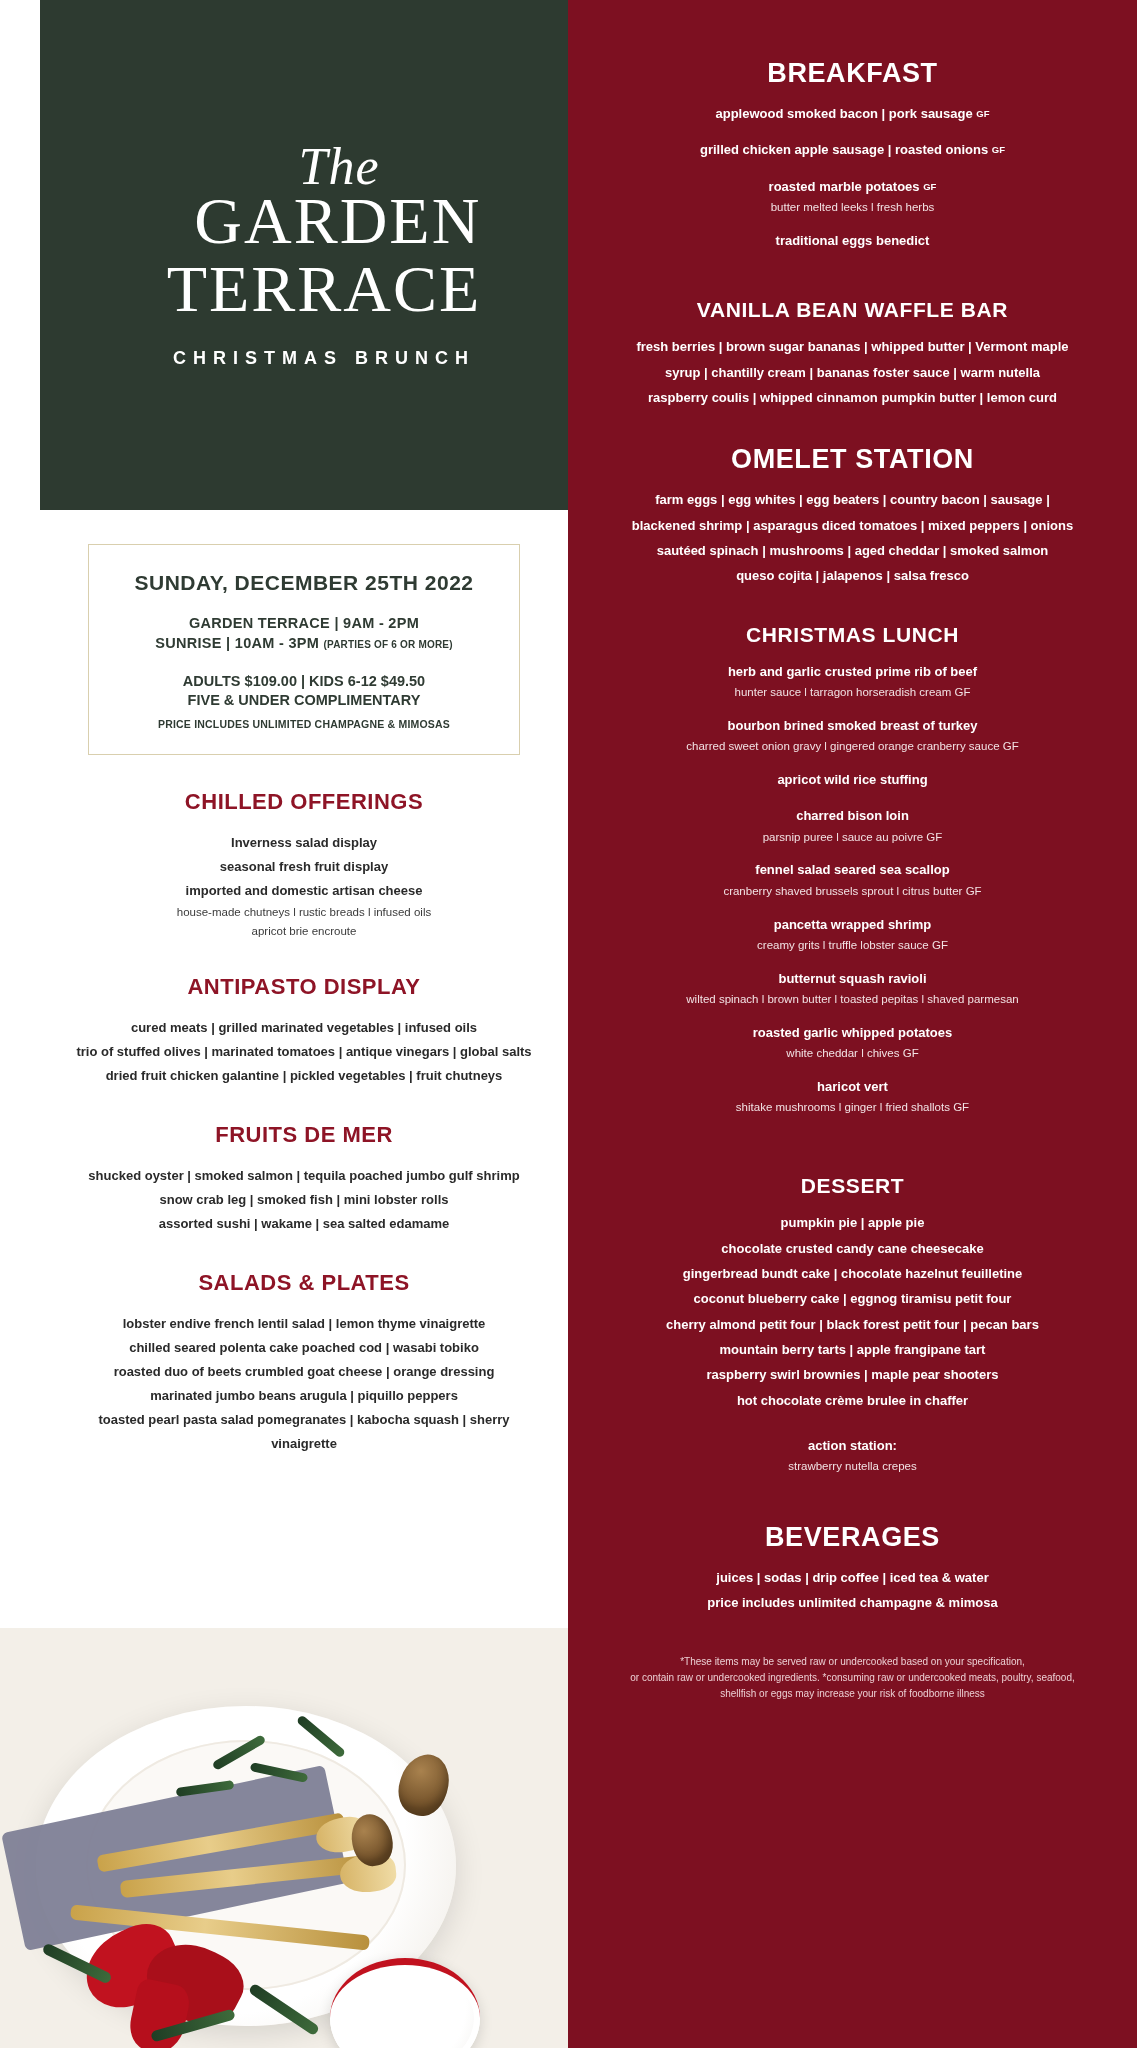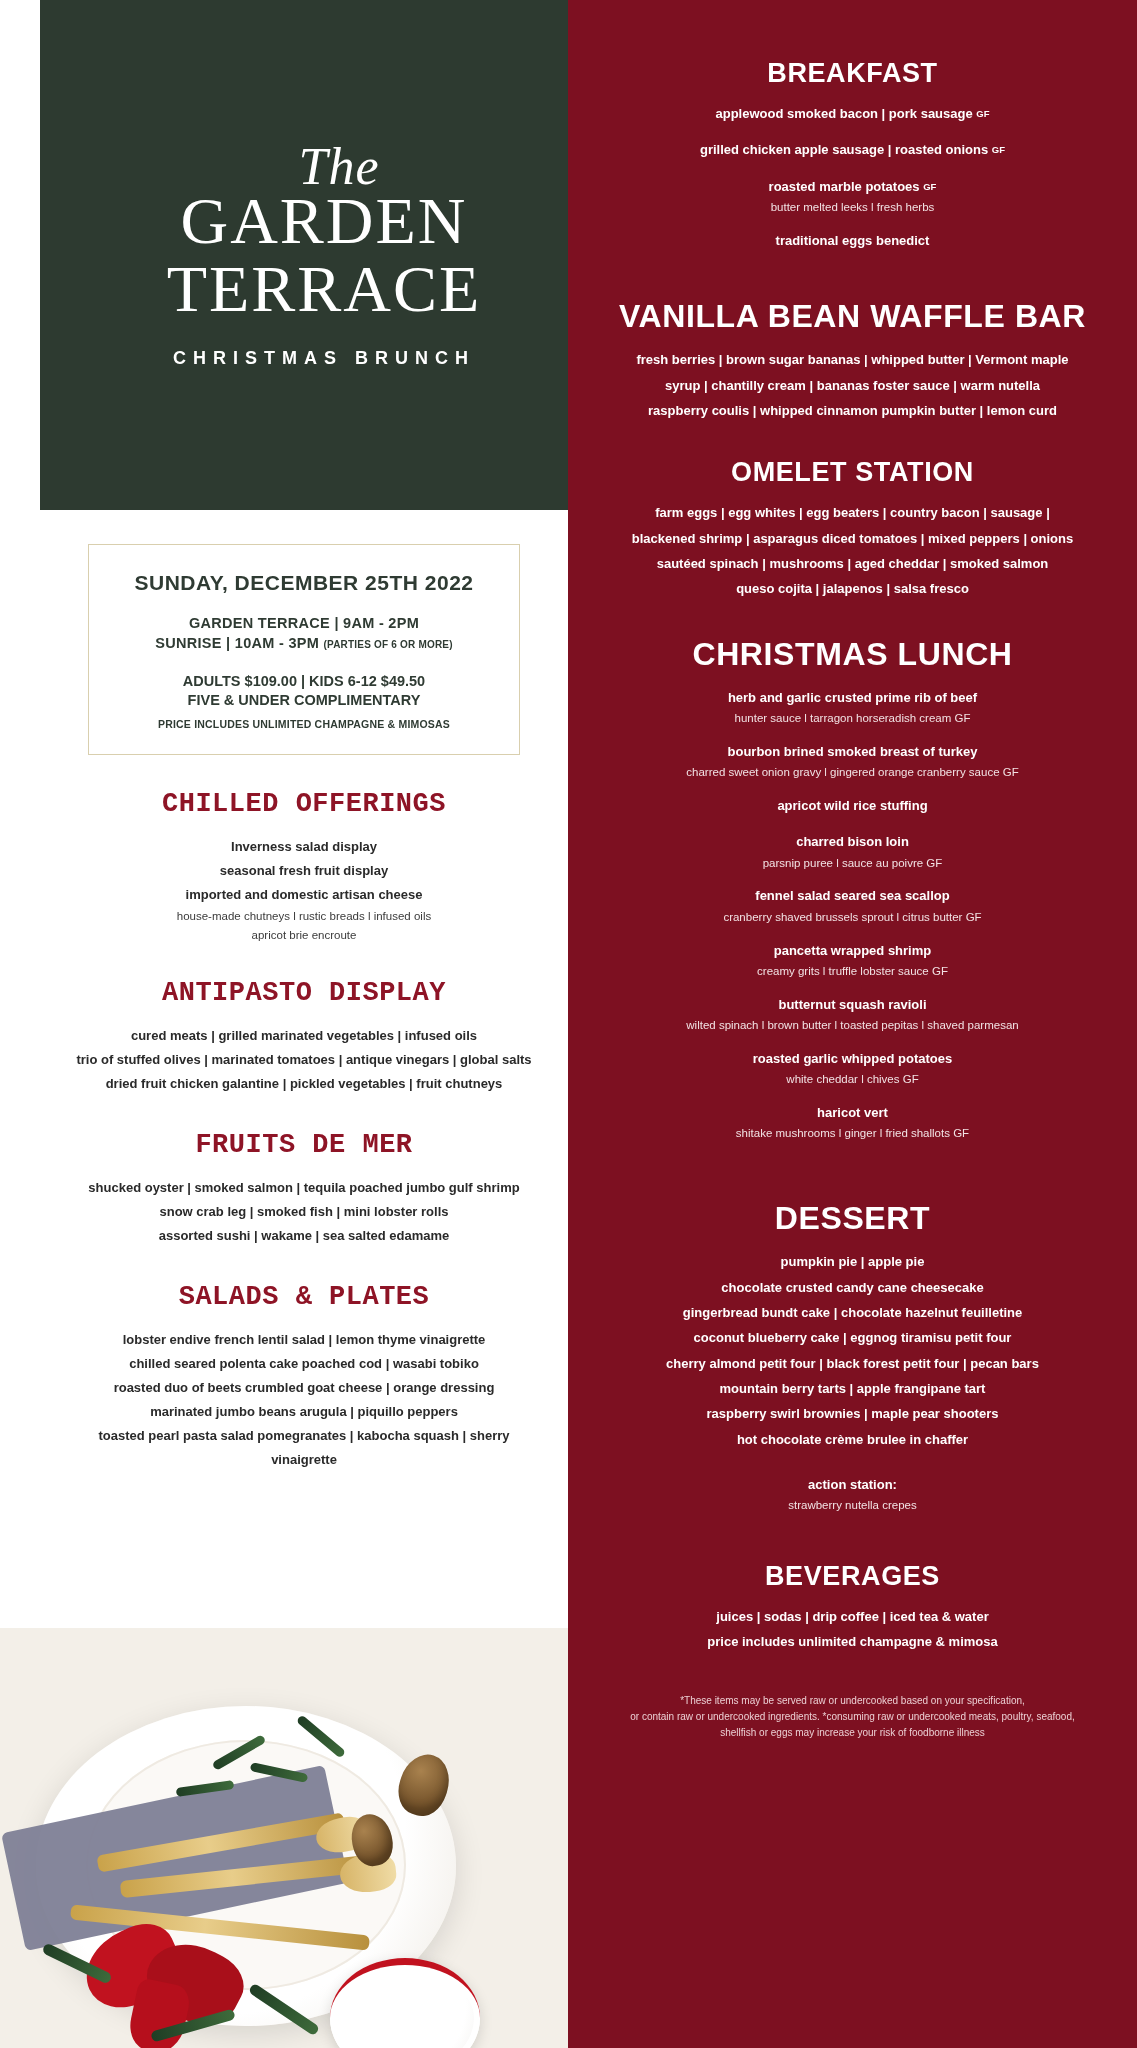--- a/index.html
+++ b/index.html
@@ -43,21 +43,21 @@
     line-height: 1;
     letter-spacing: 1px;
     margin-bottom: -6px;
     margin-left: 30px;
   }
   .logo-main {
     font-family: "Liberation Serif", serif;
     font-size: 66px;
     letter-spacing: 2px;
     line-height: 1.02;
-    text-align: center;
+    text-align: right;
   }
   .logo-main .l2 { display:block; }
   .logo-sub {
     margin-top: 26px;
     font-size: 18px;
     letter-spacing: 7px;
     font-weight: bold;
   }
   .infobox {
     margin: 34px 48px 0 48px;
@@ -91,23 +91,23 @@
   }
   .infobox .note {
     font-size: 10.5px;
     font-weight: bold;
     letter-spacing: 0.2px;
     margin-top: 10px;
   }
   .sec-left { text-align: center; padding: 0 26px; }
   .h-red {
     color: #8e1426;
-    font-family: Liberation Mono, monospace;
-    font-weight: bold;
-    font-size: 27px;
+    font-family: Liberation Sans, sans-serif;
+    font-weight: bold;
+    font-size: 22px;
     letter-spacing: 0.5px;
     margin: 34px 0 16px;
   }
   .item {
     color: #2a2a2a;
     font-size: 13px;
     font-weight: bold;
     line-height: 1.85;
   }
   .sub {
@@ -219,21 +219,21 @@
     padding: 58px 34px 39px;
     text-align: center;
     overflow: hidden;
   }
   .h-white {
     font-weight: bold;
     letter-spacing: 0.6px;
     margin: 0 0 12px;
     font-size: 27px;
   }
-  .h-white.big { font-size: 32px; }
+  .h-white.big { font-size: 21px; }
   .r-item {
     font-size: 13px;
     font-weight: bold;
     line-height: 1.95;
   }
   .r-sub {
     font-size: 11.5px;
     line-height: 1.55;
     color: #f2e2e4;
   }

